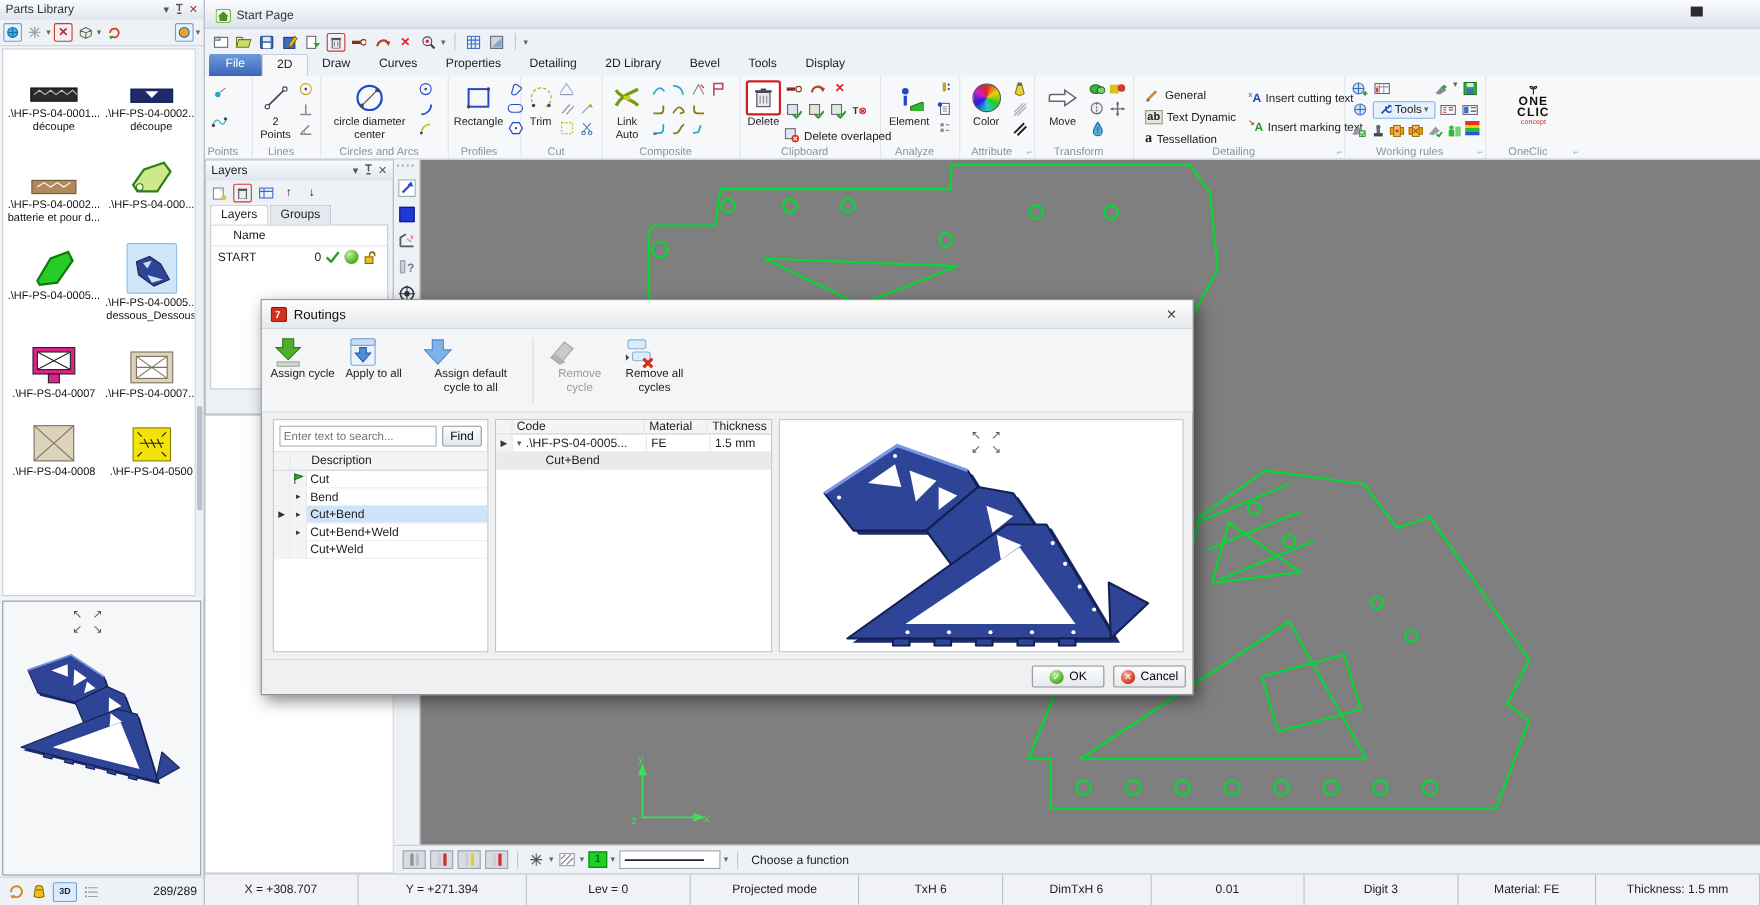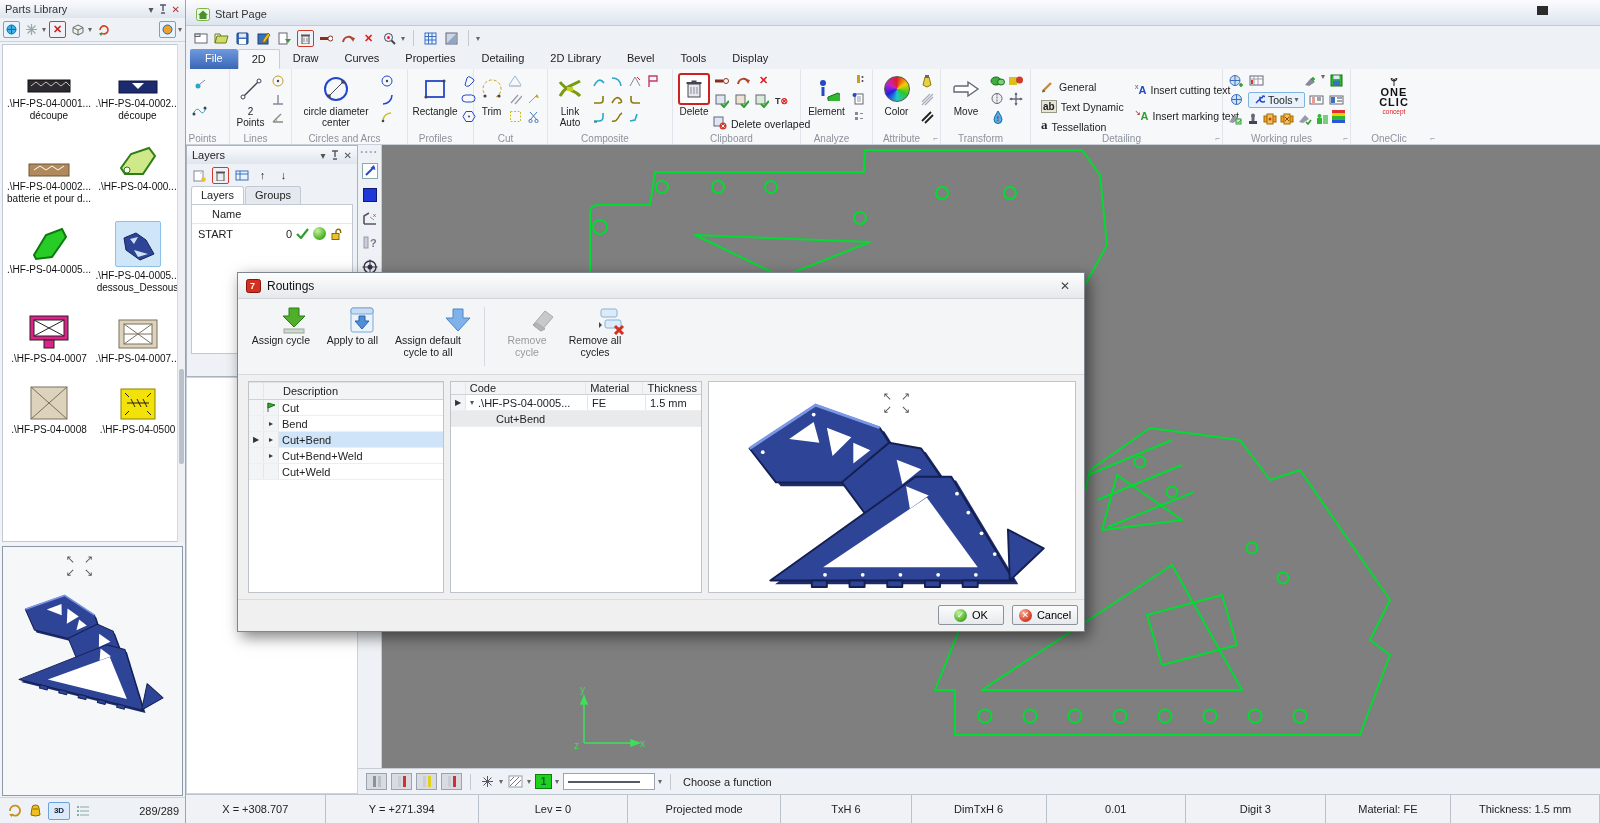--- a/index.html
+++ b/index.html
@@ -75,21 +75,21 @@
   .combo{height:17px;border:1px solid #9aa3ae;background:#fff;display:flex;align-items:center}
   .vsep{width:1px;height:16px;background:#c2c9d3;margin:0 4px}
   .prompt{font-size:11px;color:#222;margin-left:4px}
   #statusbar{position:absolute;left:186px;right:0;bottom:0;height:29px;background:#f0f2f5;border-top:1px solid #bcc4cf;display:flex;align-items:stretch;z-index:2}
   .scell{display:flex;align-items:center;justify-content:center;border-right:1px solid #b9c1cc;font-size:11px;color:#222}
   
   #dialog{position:absolute;left:237px;top:272px;width:848px;height:360px;background:#f0f0f0;border:1px solid #7e868f;box-shadow:4px 5px 14px rgba(0,0,0,.5);z-index:10}
   .dlg-title{height:26px;display:flex;align-items:center;gap:6px;padding:0 8px;background:linear-gradient(#fdfdfd,#e6e9ec);border-bottom:1px solid #d0d4d9;font-size:12px;color:#111}
   .dlg-close{margin-left:auto;width:22px;height:18px;display:flex;align-items:center;justify-content:center;color:#444;font-size:12px}
   .dlg-toolbar{height:76px;background:#f4f5f6;border-bottom:1px solid #d8dbdf;display:flex;align-items:flex-start;padding:4px 8px;gap:4px}
-  .dtool{width:64px;display:flex;flex-direction:column;align-items:flex-end;font-size:10.5px;line-height:11.5px;text-align:center;color:#222;padding-top:2px}
+  .dtool{width:64px;display:flex;flex-direction:column;align-items:flex-start;font-size:10.5px;line-height:11.5px;text-align:center;color:#222;padding-top:2px}
   .dtool.wide{width:92px}
   .dtool.disabled{color:#9a9a9a}
   .dsep{width:1px;align-self:stretch;background:#d7dade;margin:4px 6px}
   .panelw{position:absolute;background:#fff;border:1px solid #bfc4ca}
   .srow{display:flex;gap:5px;padding:5px 5px 4px 5px}
   .sinput{flex:1;height:19px;border:1px solid #a8b2bd;font-size:10.5px;padding:0 3px;font-family:"Liberation Sans",sans-serif;color:#333}
   .findbtn{width:50px;height:19px;border:1px solid #8b97a5;background:linear-gradient(#fdfdfd,#e4e8ec);border-radius:2px;font-size:11px}
   .dhead{display:flex;background:#f3f4f5;border-top:1px solid #e0e3e6;border-bottom:1px solid #cfd3d8;font-size:11px;color:#222}
   .gut{width:15px;border-right:1px solid #e4e7ea;background:#f3f4f5;display:flex;align-items:center;justify-content:center;color:#333;font-size:8px}
   .drow{display:flex;height:16px;border-bottom:1px solid #eceef0;font-size:11px;align-items:stretch}
@@ -1247,20 +1247,24 @@
           <rect x="8" y="4" width="16" height="8" rx="2" fill="#dcebfa" stroke="#8ab0d9"></rect>
           <rect x="12" y="15" width="16" height="8" rx="2" fill="#dcebfa" stroke="#8ab0d9"></rect>
           <polygon points="6,17 9,20 6,23 6,17" fill="#445"></polygon>
           <path d="M22,21 l8,8 M30,21 l-8,8" stroke="#d23020" stroke-width="3"></path>
         </svg>
       <span>Remove all cycles</span>
     </div>
   </div>
 
   <div class="panelw" style="left:10px;top:108px;width:196px;height:212px">
+    <div class="srow">
+      <input class="sinput" placeholder="Enter text to search..." style="">
+      <button class="findbtn">Find</button>
+    </div>
     <div class="dhead">
       <span class="gut"></span>
         <span class="gut" style="border-right:none;background:transparent"></span>
       <span style="padding:2px 4px">Description</span>
     </div>
     <div class="drow">
       <span class="gut"></span>
       <span class="gut">
           <svg width="10" height="11">
             <line x1="2" y1="1" x2="2" y2="10" stroke="#556"></line>

